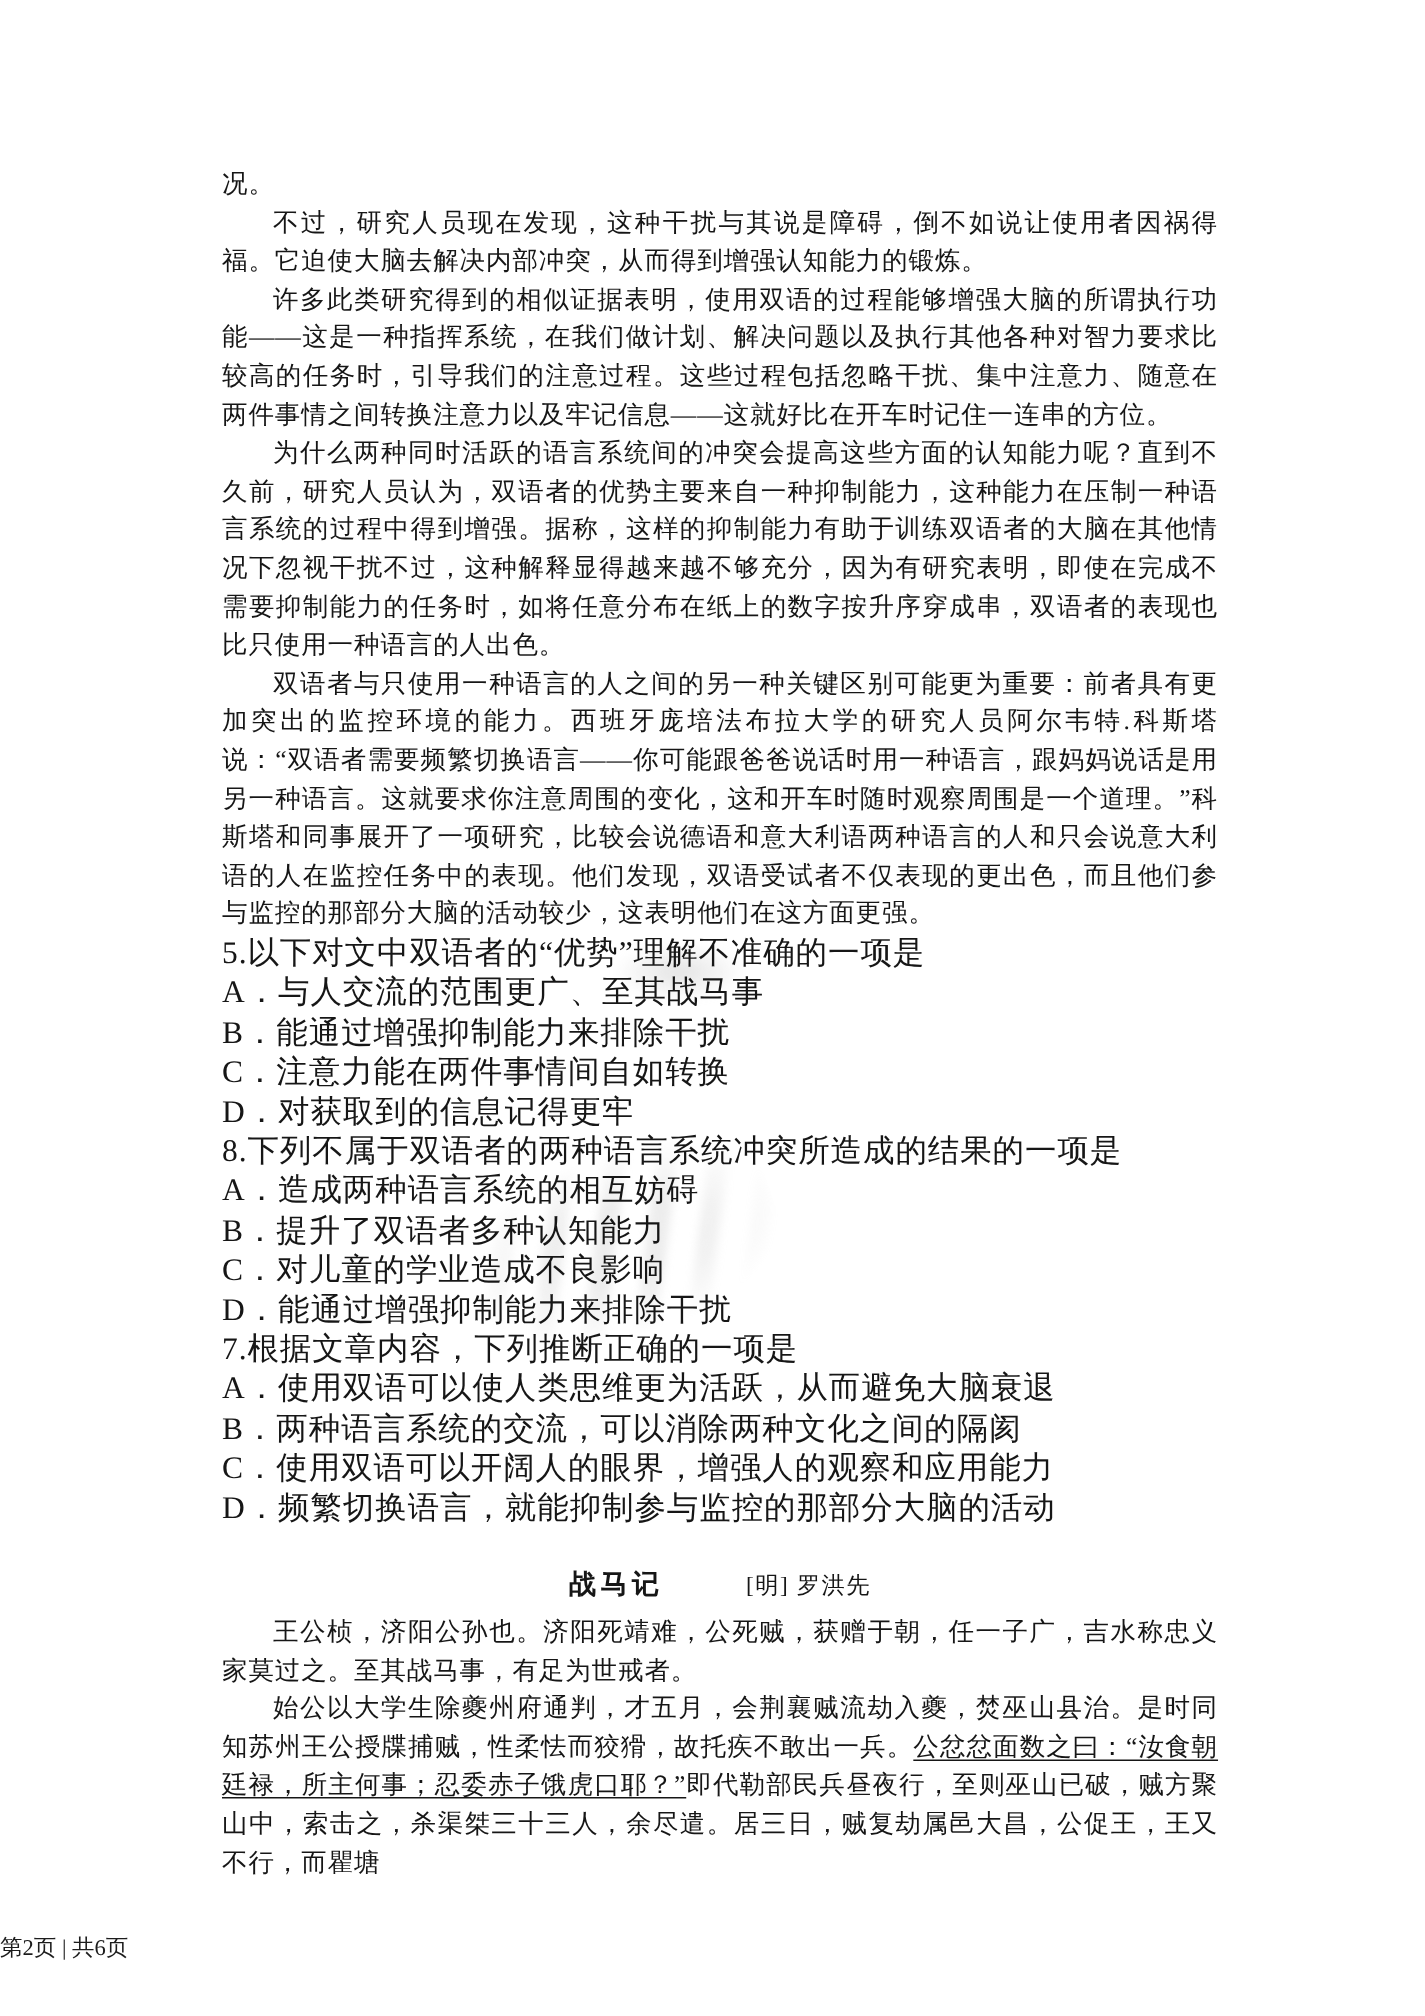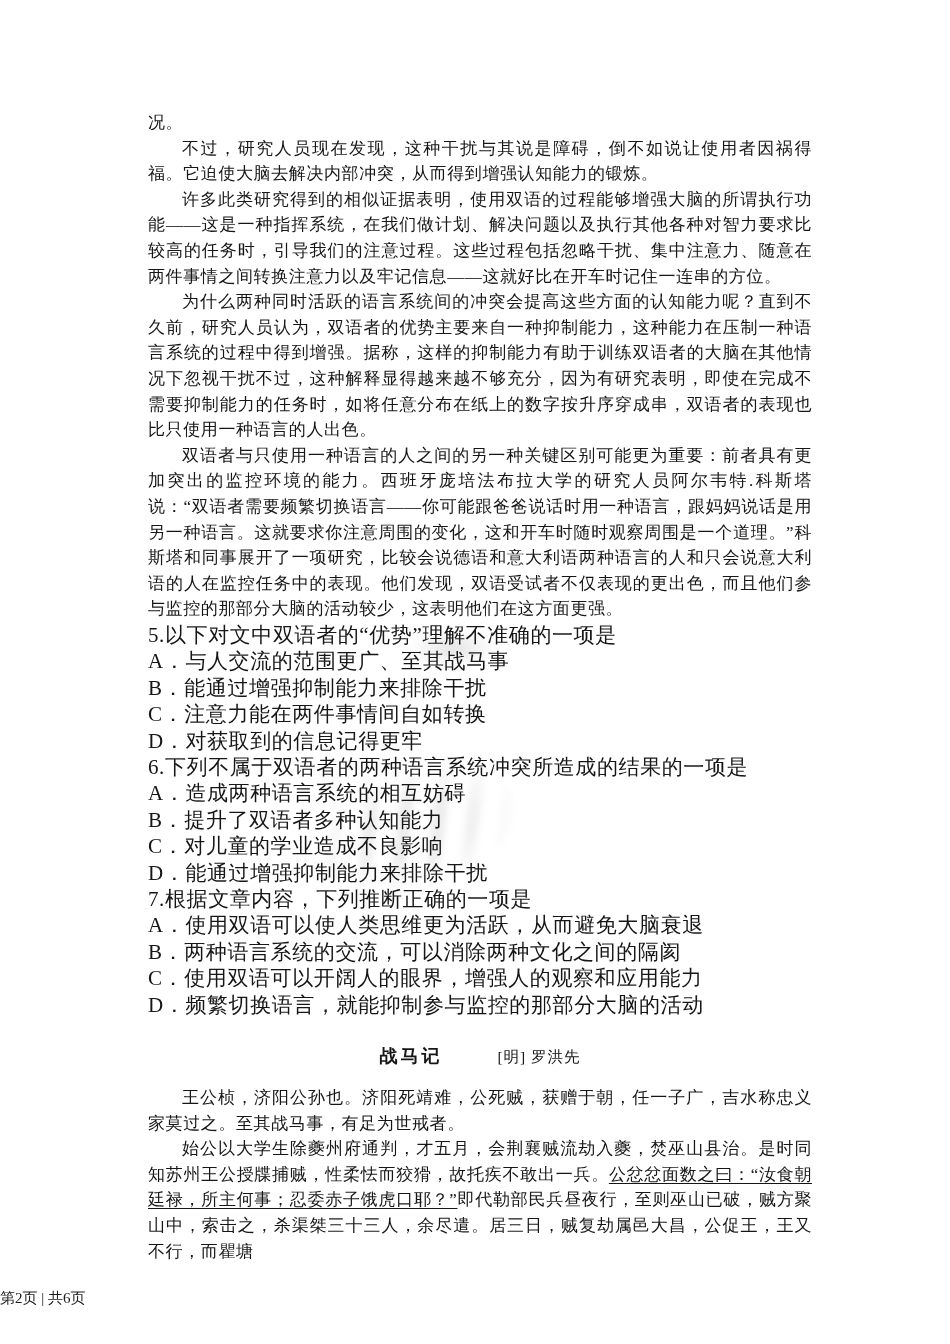--- a/index.html
+++ b/index.html
@@ -18,21 +18,21 @@
     text-align:justify;
   }
   .indent { text-indent:2em; }
   .u { text-decoration:underline; text-underline-offset:3px; }
   .question, .option {
     font-size:21px; line-height:26.4px; letter-spacing:0.6px;
     text-align:justify;
   }
   .heading {
     display:flex; justify-content:center; align-items:baseline;
-    gap:55px; margin:26px 0 17px 0;
+    gap:55px; margin:26px 0 7px 0;
   }
   .heading .t { font-weight:bold; font-size:18px; letter-spacing:3px; }
   .heading .a { font-size:15.5px; letter-spacing:1px; }
   .footer {
     position:absolute; bottom:36px; left:0; right:0;
     text-align:left; font-size:15px; color:#1c1c1c; z-index:2;
   }
   
   .wm { position:absolute; z-index:1; pointer-events:none; filter:blur(3px); opacity:.5; }
   .wm1 { left:408px; top:628px; width:90px; height:40px;
@@ -52,21 +52,21 @@
       <p class="para"><span>况。</span></p>
       <p class="para indent"><span>不过，研究人员现在发现，这种干扰与其说是障碍，倒不如说让使用者因祸得福。它迫使大脑去解决内部冲突，从而得到增强认知能力的锻炼。</span></p>
       <p class="para indent"><span>许多此类研究得到的相似证据表明，使用双语的过程能够增强大脑的所谓执行功能——这是一种指挥系统，在我们做计划、解决问题以及执行其他各种对智力要求比较高的任务时，引导我们的注意过程。这些过程包括忽略干扰、集中注意力、随意在两件事情之间转换注意力以及牢记信息——这就好比在开车时记住一连串的方位。</span></p>
       <p class="para indent"><span>为什么两种同时活跃的语言系统间的冲突会提高这些方面的认知能力呢？直到不久前，研究人员认为，双语者的优势主要来自一种抑制能力，这种能力在压制一种语言系统的过程中得到增强。据称，这样的抑制能力有助于训练双语者的大脑在其他情况下忽视干扰不过，这种解释显得越来越不够充分，因为有研究表明，即使在完成不需要抑制能力的任务时，如将任意分布在纸上的数字按升序穿成串，双语者的表现也比只使用一种语言的人出色。</span></p>
       <p class="para indent"><span>双语者与只使用一种语言的人之间的另一种关键区别可能更为重要：前者具有更加突出的监控环境的能力。西班牙庞培法布拉大学的研究人员阿尔韦特.科斯塔说：“双语者需要频繁切换语言——你可能跟爸爸说话时用一种语言，跟妈妈说话是用另一种语言。这就要求你注意周围的变化，这和开车时随时观察周围是一个道理。”科斯塔和同事展开了一项研究，比较会说德语和意大利语两种语言的人和只会说意大利语的人在监控任务中的表现。他们发现，双语受试者不仅表现的更出色，而且他们参与监控的那部分大脑的活动较少，这表明他们在这方面更强。</span></p>
       <p class="question">5.以下对文中双语者的“优势”理解不准确的一项是</p>
       <p class="option"><span>A．</span><span>与人交流的范围更广、至其战马事</span></p>
       <p class="option"><span>B．</span><span>能通过增强抑制能力来排除干扰</span></p>
       <p class="option"><span>C．</span><span>注意力能在两件事情间自如转换</span></p>
       <p class="option"><span>D．</span><span>对获取到的信息记得更牢</span></p>
-      <p class="question">6.下列不属于双语者的两种语言系统冲突所造成的结果的一项是</p>
+      <p class="question">8.下列不属于双语者的两种语言系统冲突所造成的结果的一项是</p>
       <p class="option"><span>A．</span><span>造成两种语言系统的相互妨碍</span></p>
       <p class="option"><span>B．</span><span>提升了双语者多种认知能力</span></p>
       <p class="option"><span>C．</span><span>对儿童的学业造成不良影响</span></p>
       <p class="option"><span>D．</span><span>能通过增强抑制能力来排除干扰</span></p>
       <p class="question">7.根据文章内容，下列推断正确的一项是</p>
       <p class="option"><span>A．</span><span>使用双语可以使人类思维更为活跃，从而避免大脑衰退</span></p>
       <p class="option"><span>B．</span><span>两种语言系统的交流，可以消除两种文化之间的隔阂</span></p>
       <p class="option"><span>C．</span><span>使用双语可以开阔人的眼界，增强人的观察和应用能力</span></p>
       <p class="option"><span>D．</span><span>频繁切换语言，就能抑制参与监控的那部分大脑的活动</span></p>
       <div class="heading">

